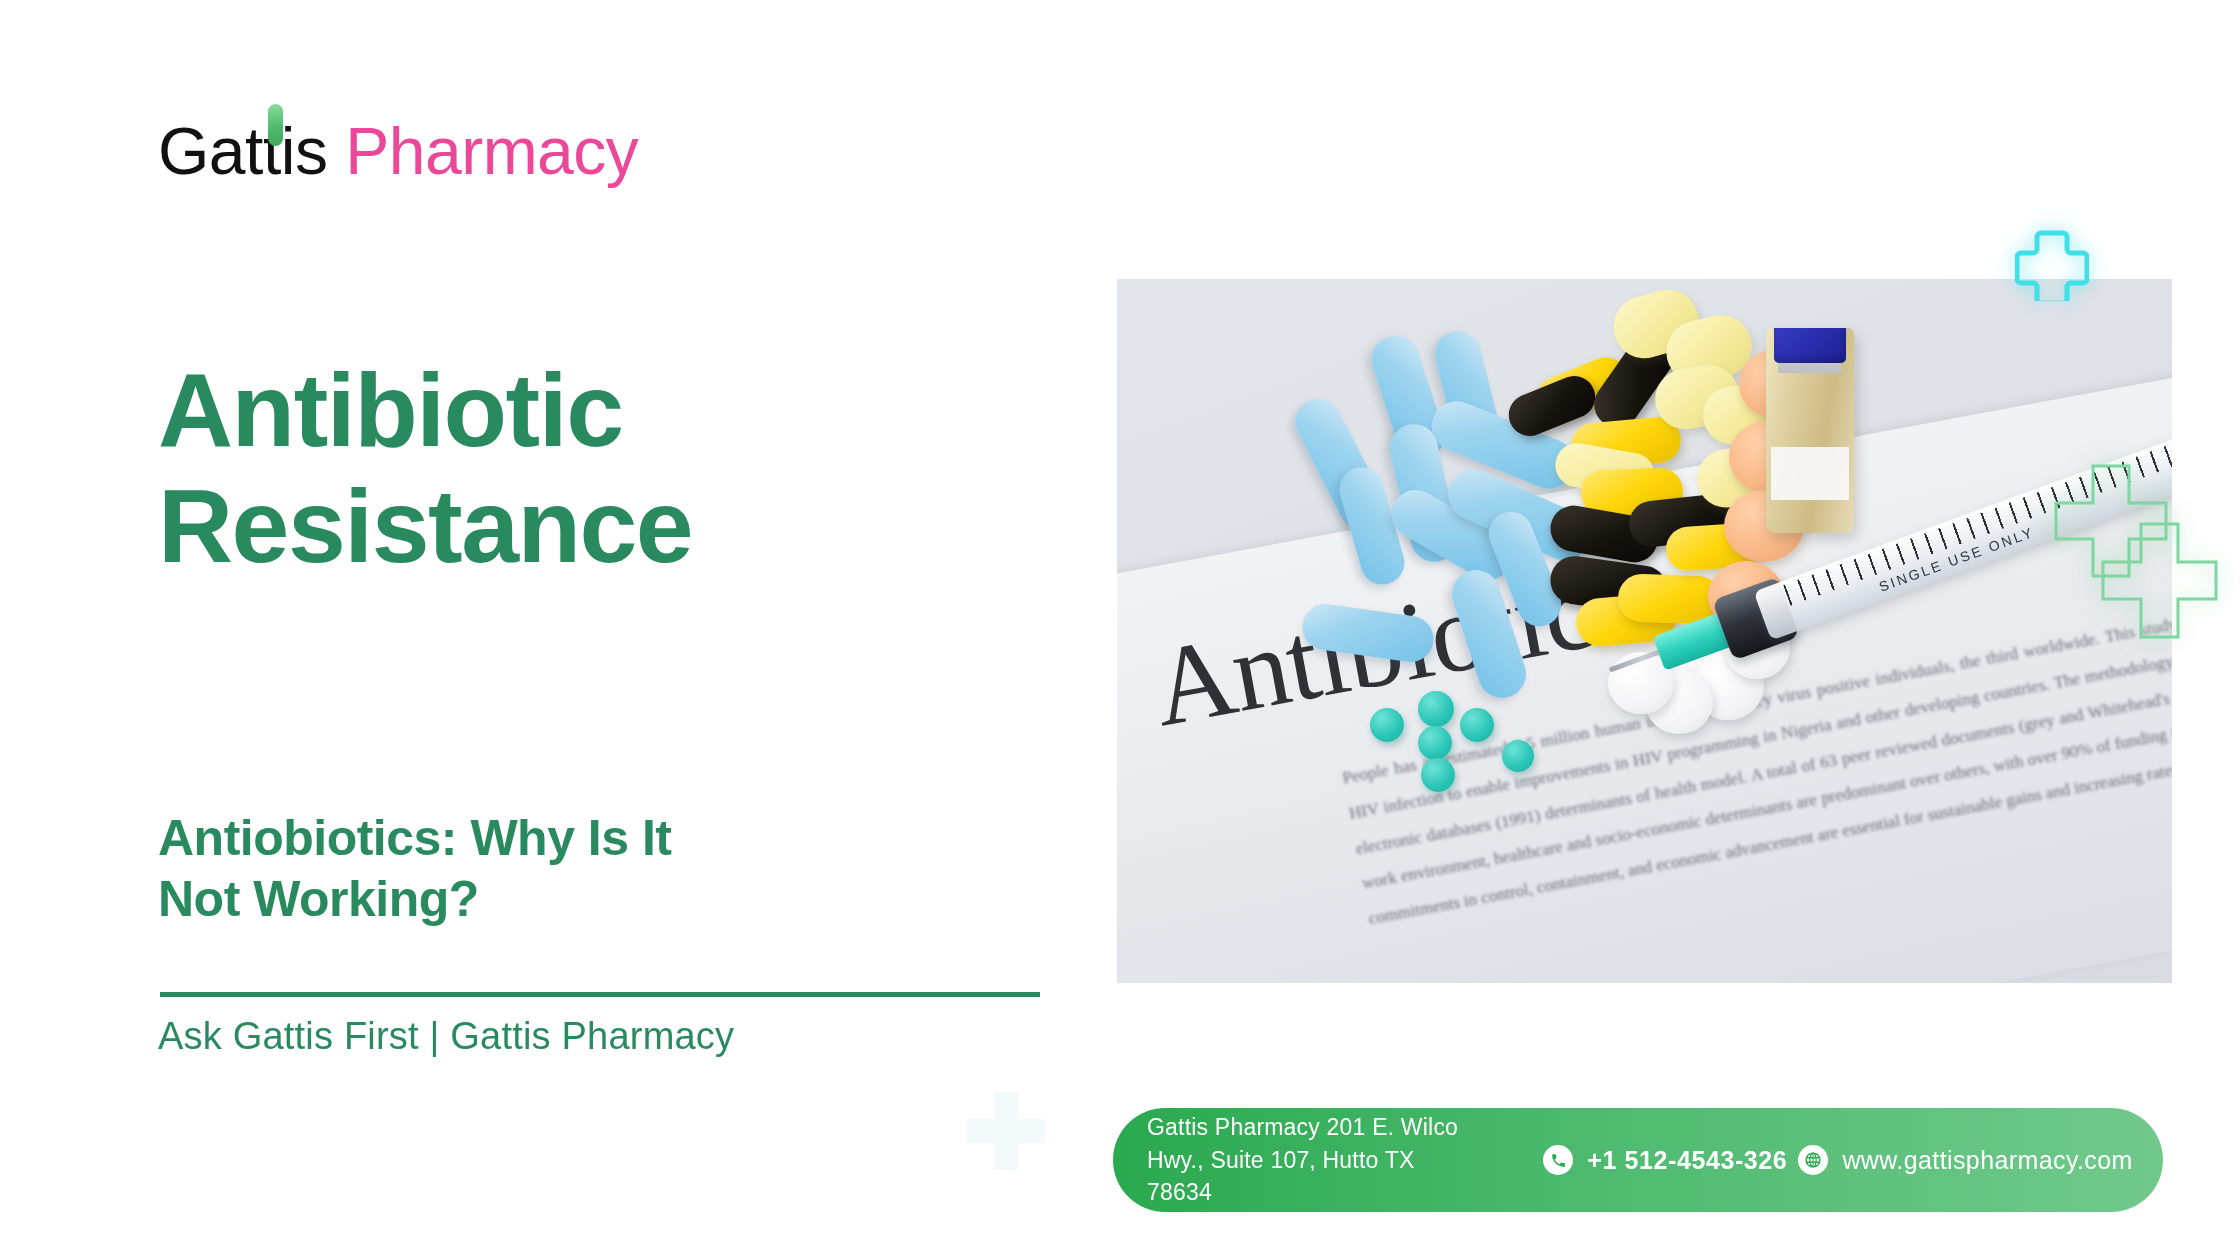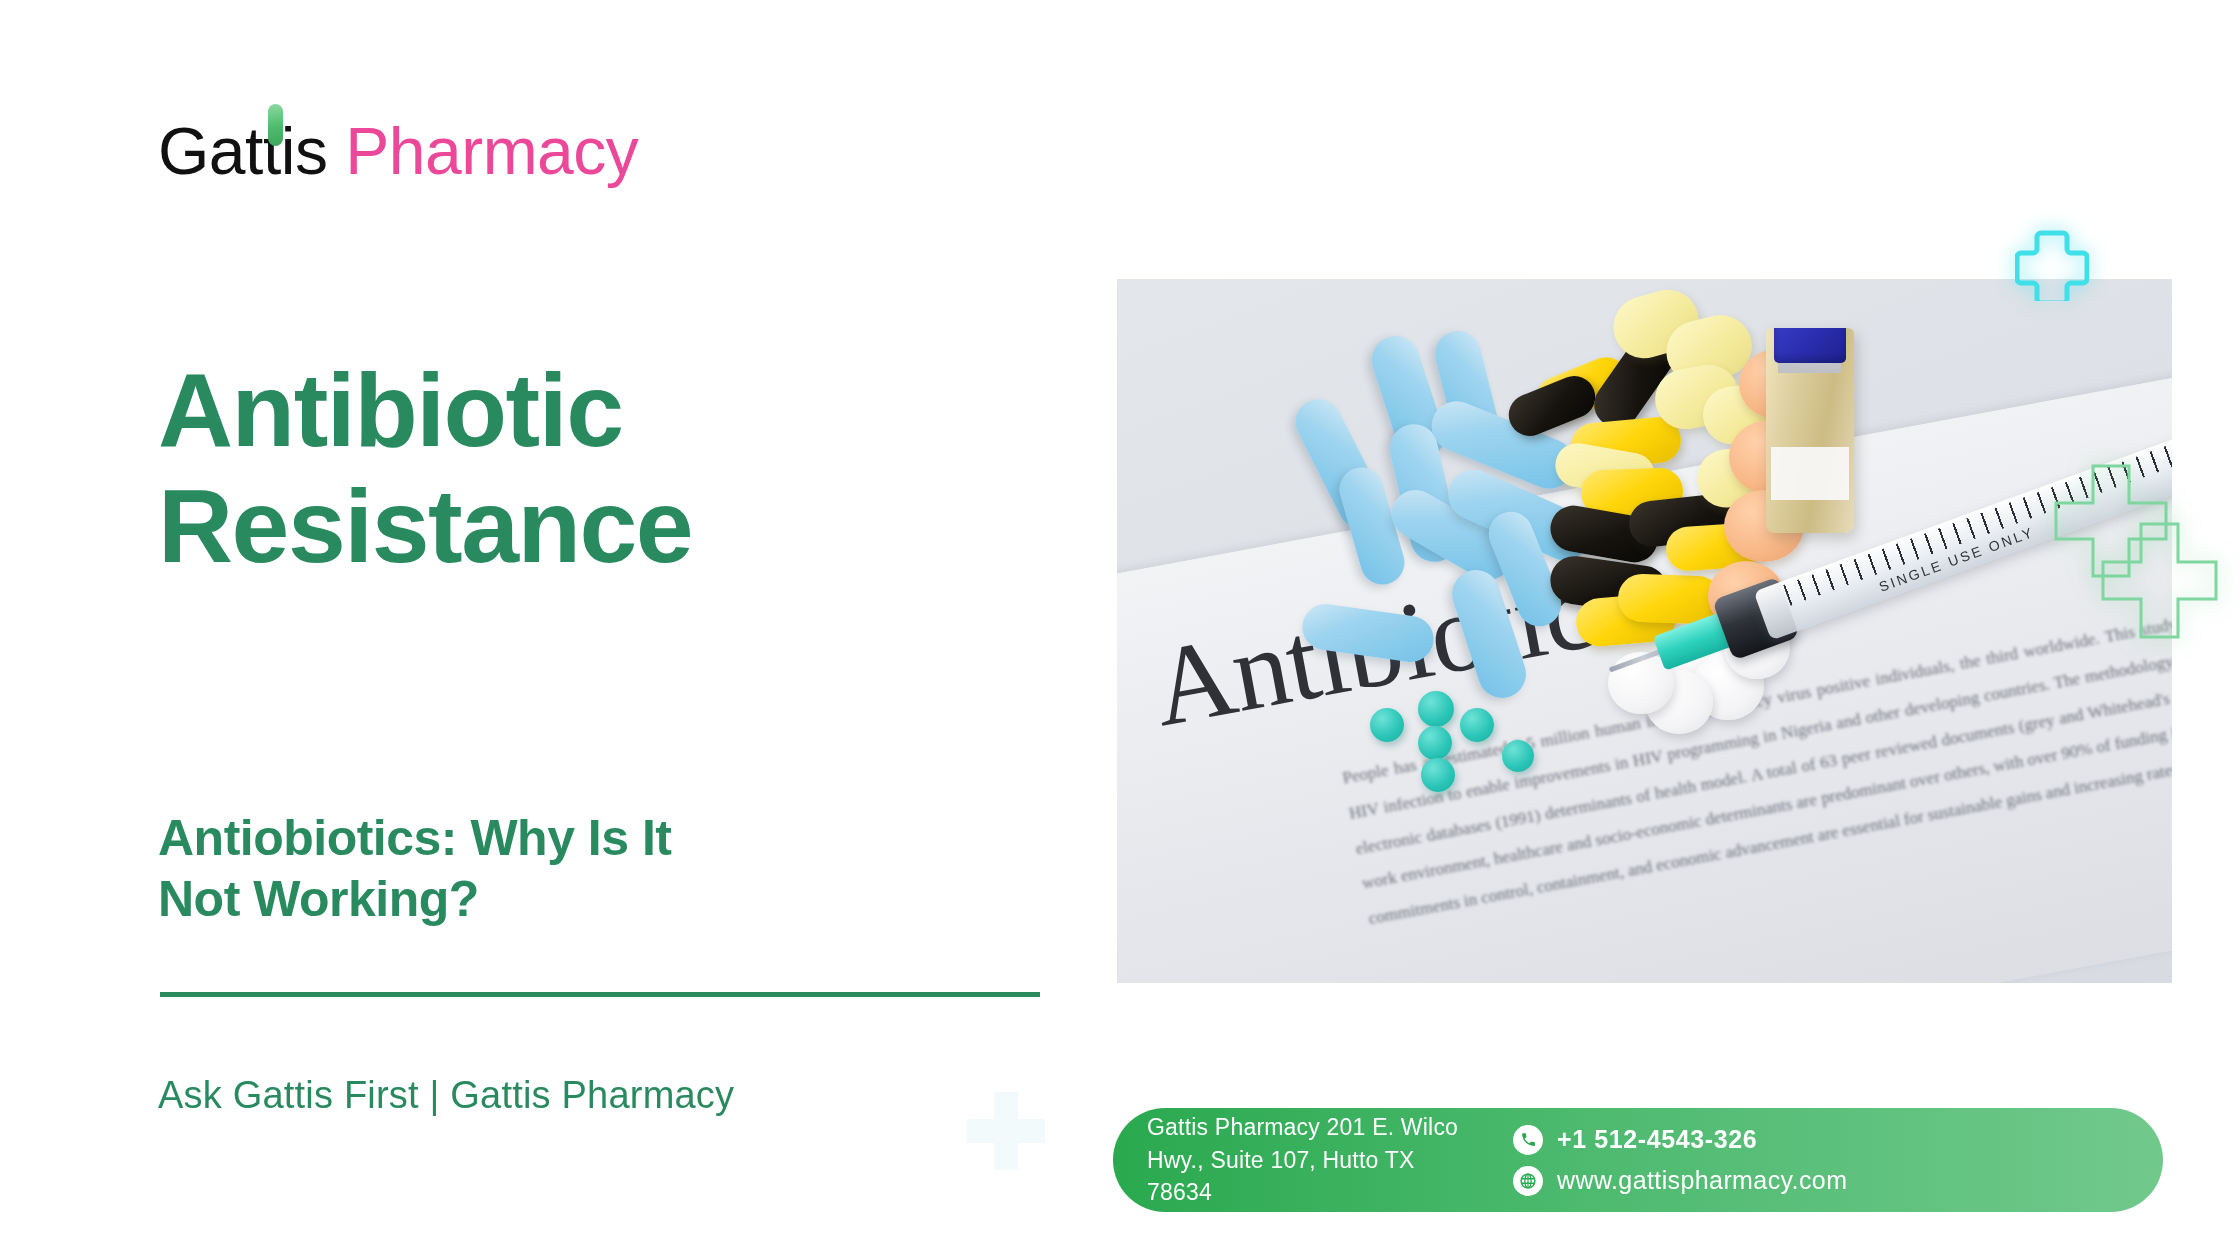--- a/index.html
+++ b/index.html
@@ -75,21 +75,21 @@
     left: 160px;
     top: 992px;
     width: 880px;
     height: 5px;
     background: #2a8a5f;
   }
 
   .tagline {
     position: absolute;
     left: 158px;
-    top: 1074px;
+    top: 1015px;
     color: #2a8a5f;
     font-size: 38px;
     font-weight: 400;
     letter-spacing: 0.2px;
     white-space: nowrap;
   }
 
   
   .hero {
     position: absolute;
@@ -296,21 +296,20 @@
   }
   .cb-visit-label {
     color: #5cbd77;
     font-size: 30px;
     font-weight: 700;
     letter-spacing: .6px;
   }
   .cb-contacts {
     flex: 1 1 auto;
     display: flex;
-    flex-direction: column;
     justify-content: center;
     gap: 11px;
     padding-left: 28px;
     color: #ffffff;
   }
   .cb-row {
     display: flex;
     align-items: center;
     gap: 14px;
   }

